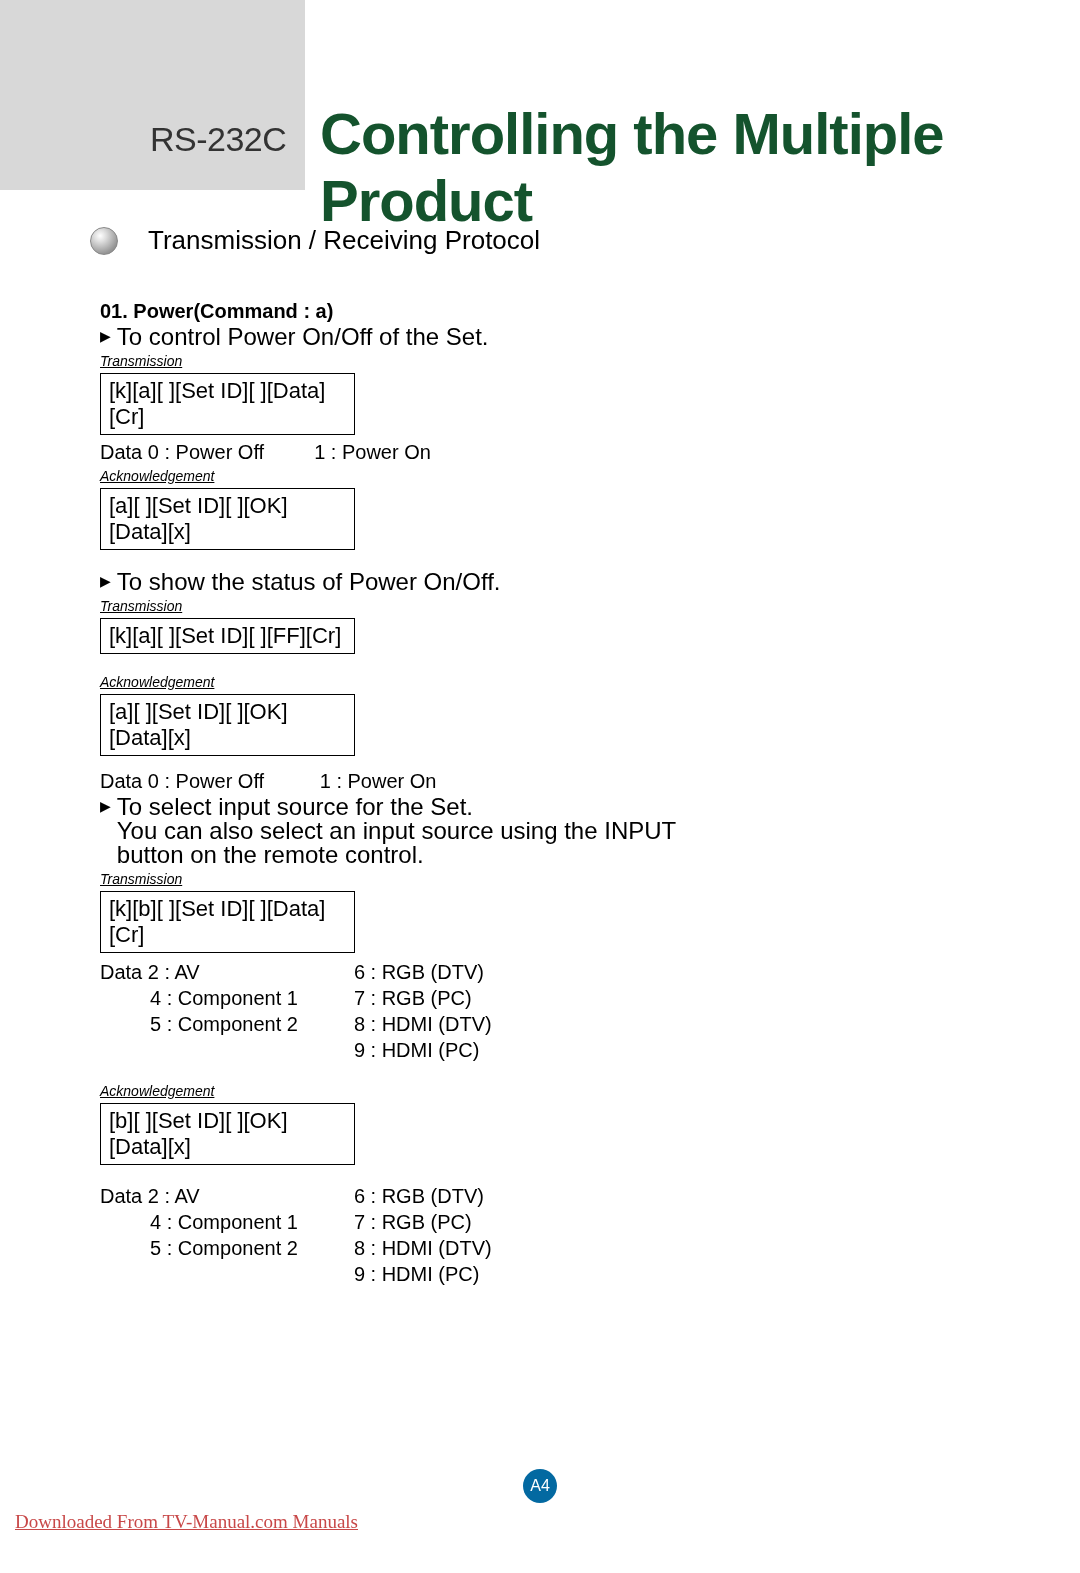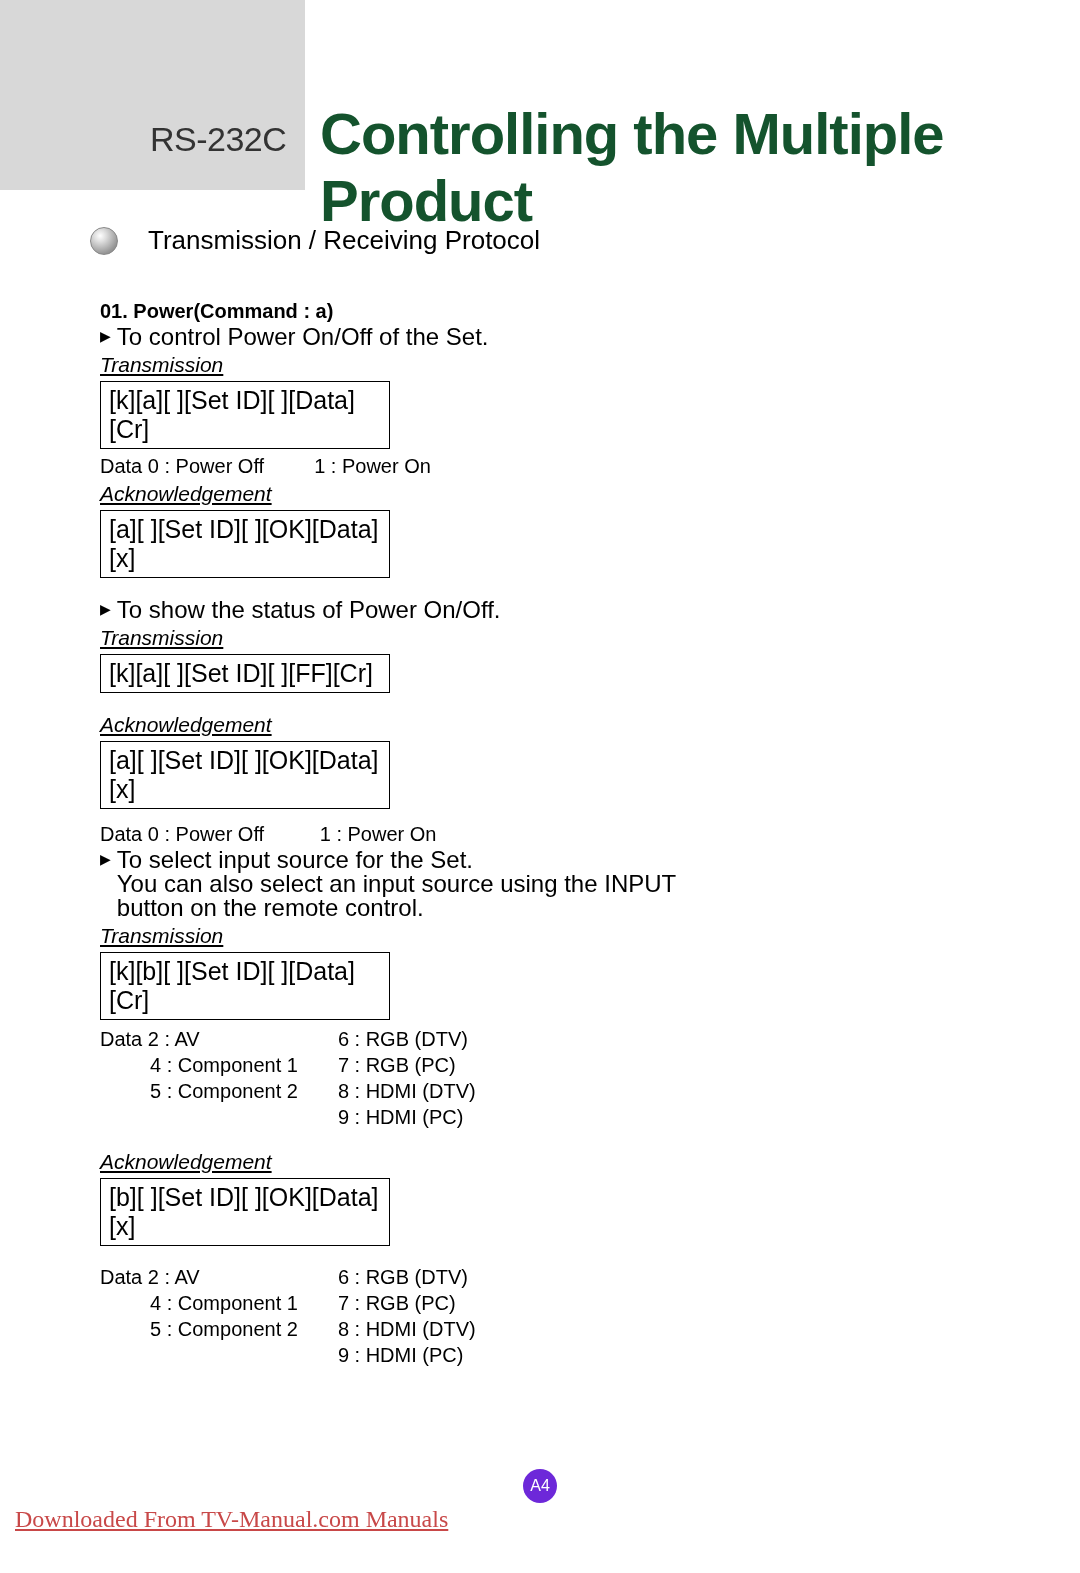--- a/index.html
+++ b/index.html
@@ -76,64 +76,64 @@
   .desc-row .triangle {
     font-size: 14px;
     line-height: 22px;
     color: #000;
   }
   .desc-text {
     font-size: 24px;
     line-height: 24px;
   }
   .label-underline {
-    font-size: 21px;
+    font-size: 14px;
     font-style: italic;
     text-decoration: underline;
     margin-top: 4px;
   }
   .codebox {
     border: 1.5px solid #000;
     padding: 4px 8px;
-    font-size: 25px;
-    width: 290px;
+    font-size: 22px;
+    width: 255px;
     margin-top: 4px;
   }
   .data-line {
     font-size: 20px;
     margin-top: 6px;
   }
   .two-col {
     display: flex;
-    gap: 40px;
+    gap: 56px;
     font-size: 20px;
     margin-top: 6px;
   }
   .two-col .col { line-height: 26px; }
   .two-col .col .indent { padding-left: 50px; }
   .page-badge {
     position: absolute;
     bottom: 70px;
     left: 50%;
     transform: translateX(-50%);
     width: 34px;
     height: 34px;
     border-radius: 50%;
-    background: #6d28d9;
+    background: #0369a1;
     color: #fff;
     font-size: 16px;
     display: flex;
     align-items: center;
     justify-content: center;
   }
   .footer-link {
     position: absolute;
     bottom: 40px;
     left: 15px;
-    font-size: 24px;
+    font-size: 19px;
     color: #c84848;
     text-decoration: underline;
     font-family: "Times New Roman", serif;
   }
 </style>
 </head>
 <body>
 
 <div class="header-band"></div>
 <div class="header-label">RS-232C</div>

